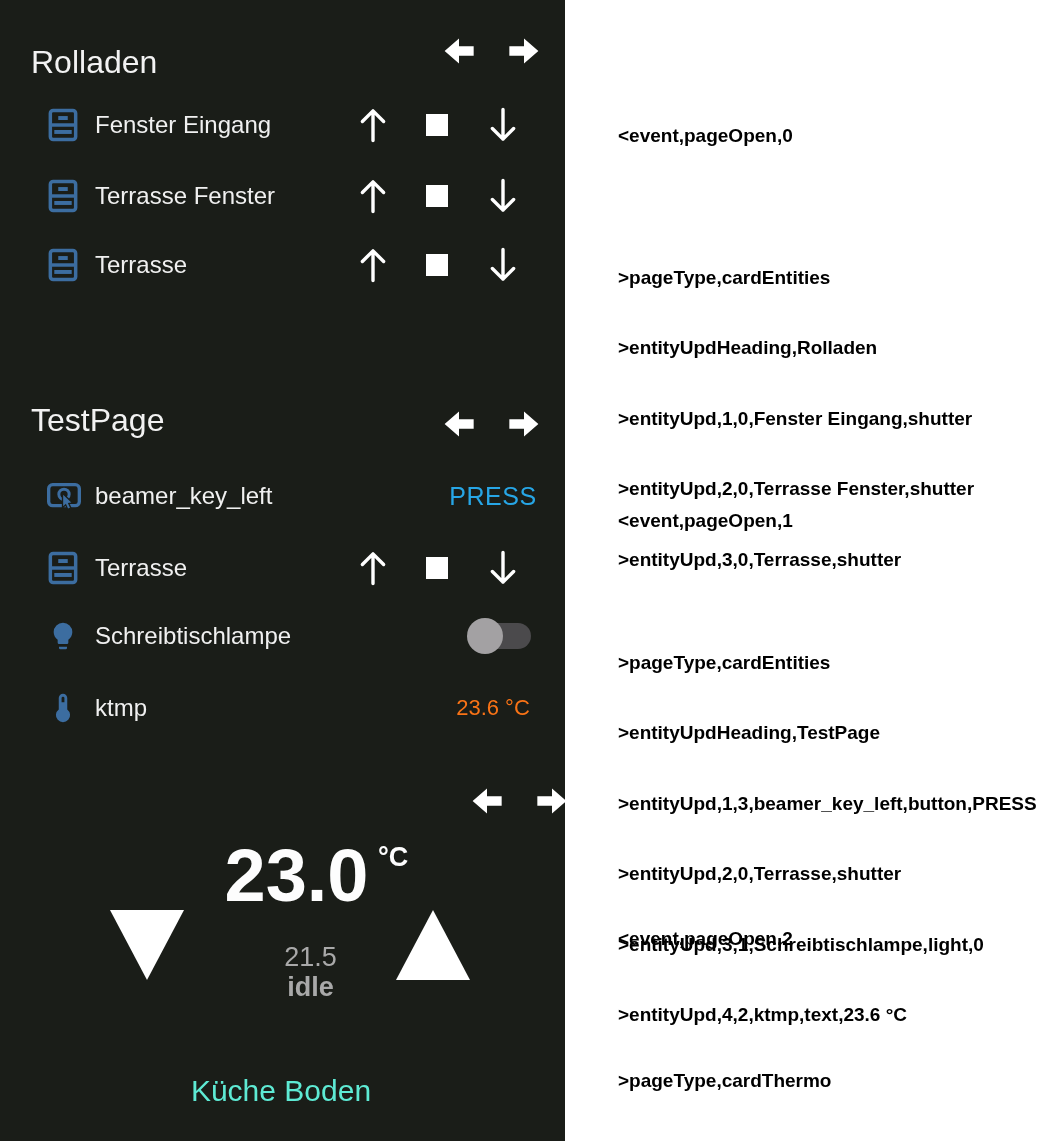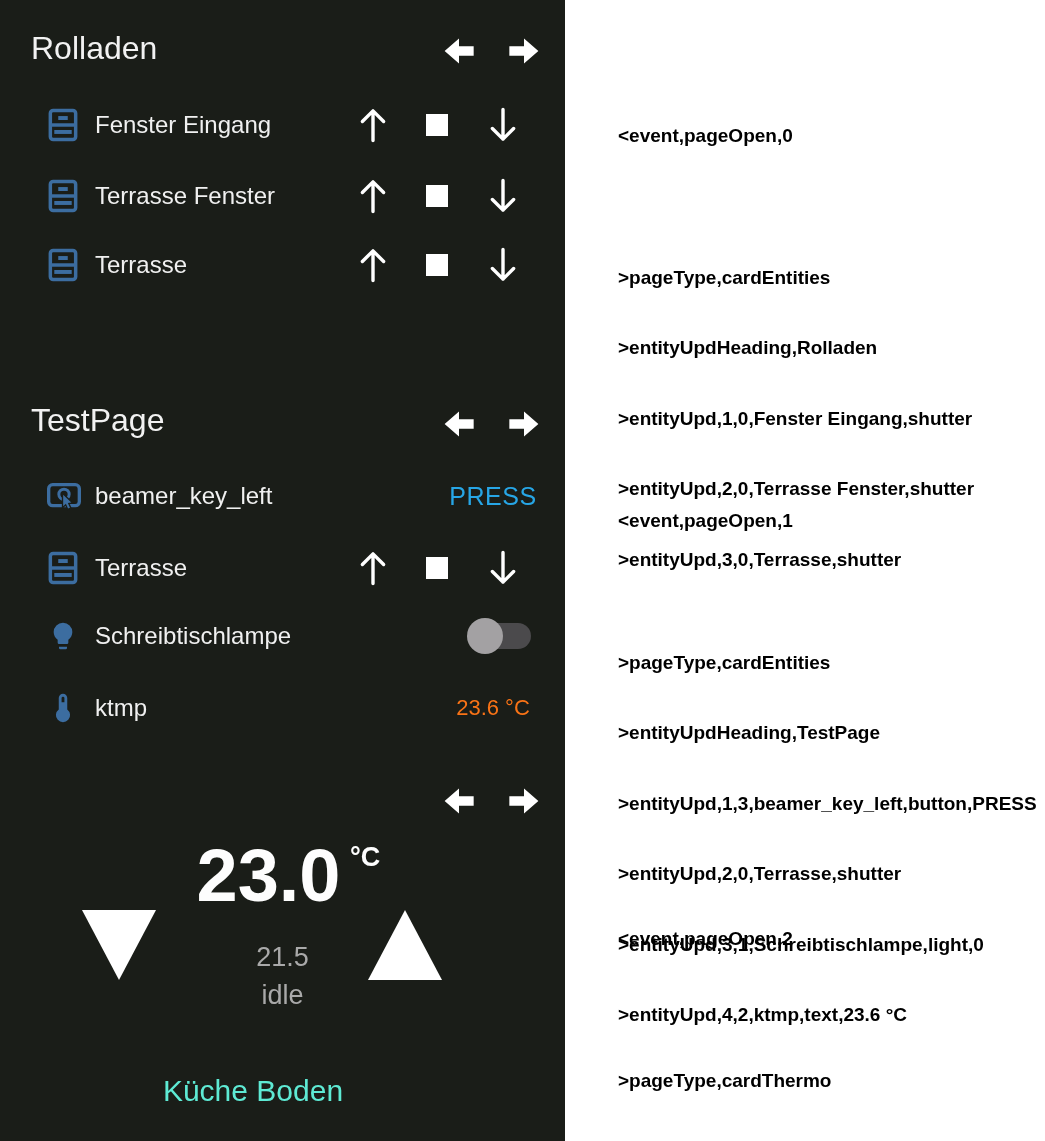--- a/index.html
+++ b/index.html
@@ -29,35 +29,35 @@
   .big-temp{position:absolute;left:-14px;top:64px;width:565px;text-align:center;
             font-size:74px;line-height:84px;font-weight:700;color:#fdfdfd;}
   .deg-unit{position:absolute;left:350px;top:72px;font-size:27px;font-weight:700;color:#fdfdfd;}
   .tri{position:absolute;width:0;height:0;cursor:pointer;}
   .tri-down{left:82px;top:140px;border-left:37px solid transparent;
             border-right:37px solid transparent;border-top:70px solid #ffffff;}
   .tri-up{left:368px;top:140px;border-left:37px solid transparent;
           border-right:37px solid transparent;border-bottom:70px solid #ffffff;}
   .thermo-sub{position:absolute;left:0;width:565px;text-align:center;color:#a9a9a9;
               font-size:27px;line-height:30px;}
-  .thermo-target{top:172px;} .thermo-state{top:210px;}
+  .thermo-target{top:172px;} .thermo-state{top:202px;font-weight:bold;}
   .thermo-title{position:absolute;left:0;top:304px;width:506px;text-align:center;
                 color:#5eead4;font-size:30px;}
   .ann{position:absolute;left:618px;color:#000000;font-weight:700;font-size:19px;
        line-height:23.5px;white-space:pre;font-family:"Liberation Sans",sans-serif;}
   .ann-gap{height:24px;}
 </style>
 </head>
 <body>
 
 <div class="stage">
   <div class="device">
 
     <section class="card" style="top:0;height:390px;">
-      <h1 class="card-title" style="top:30px;">Rolladen</h1>
+      <h1 class="card-title" style="top:44px;">Rolladen</h1>
       <svg class="nav-btn" style="left:437px;top:32px;" viewBox="0 0 24 24" preserveAspectRatio="none">
         <path d="M20,9V15H12V19.84L4.16,12L12,4.16V9H20Z" fill="#ffffff"></path>
         </svg>
       <svg class="nav-btn" style="left:502px;top:32px;" viewBox="0 0 24 24" preserveAspectRatio="none">
         <path d="M4,15V9H12V4.16L19.84,12L12,19.84V15H4Z" fill="#ffffff"></path>
         </svg>
 
       <div class="row" style="top:170px;">
         <svg class="eicon" width="38" height="40" viewBox="0 0 24 24">
           <rect x="4" y="2.8" width="16" height="18.4" rx="1.8" fill="none" stroke="#3c6da0" stroke-width="2.2"></rect>
@@ -159,21 +159,21 @@
 
       <div class="row" style="top:294px;">
         <svg class="eicon" width="34" height="36" viewBox="0 0 24 24" style="left:46px;">
           <path fill="#3c6da0" d="M15 13V5A3 3 0 0 0 9 5V13A5 5 0 1 0 15 13M12 4A1 1 0 0 1 13 5V8H11V5A1 1 0 0 1 12 4Z"></path>
           </svg>
         <span class="elabel">ktmp</span>
         <span class="row-value">23.6 °C</span>
       </div>
     </section>
 
-    <section class="card" style="top:770px;height:371px;">
+    <section class="card" style="top:770px;height:371px;margin-left:28px;">
       <svg class="nav-btn" style="left:437px;top:12px;" viewBox="0 0 24 24" preserveAspectRatio="none">
         <path d="M20,9V15H12V19.84L4.16,12L12,4.16V9H20Z" fill="#ffffff"></path>
         </svg>
       <svg class="nav-btn" style="left:502px;top:12px;" viewBox="0 0 24 24" preserveAspectRatio="none">
         <path d="M4,15V9H12V4.16L19.84,12L12,19.84V15H4Z" fill="#ffffff"></path>
         </svg>
 
       <div class="big-temp">23.0</div>
       <div class="deg-unit">°C</div>
 

